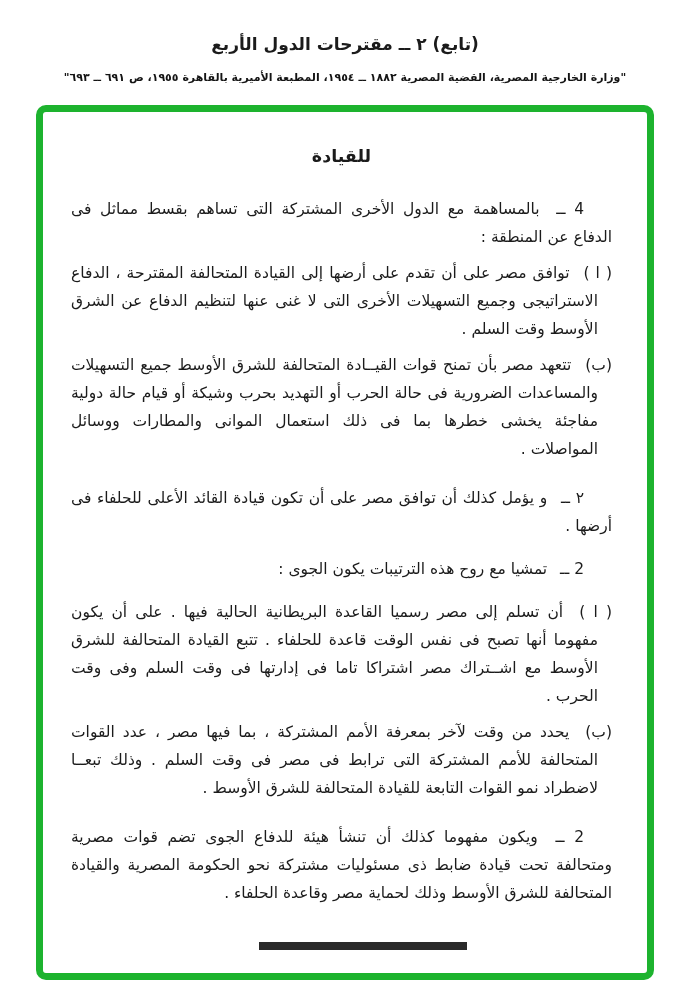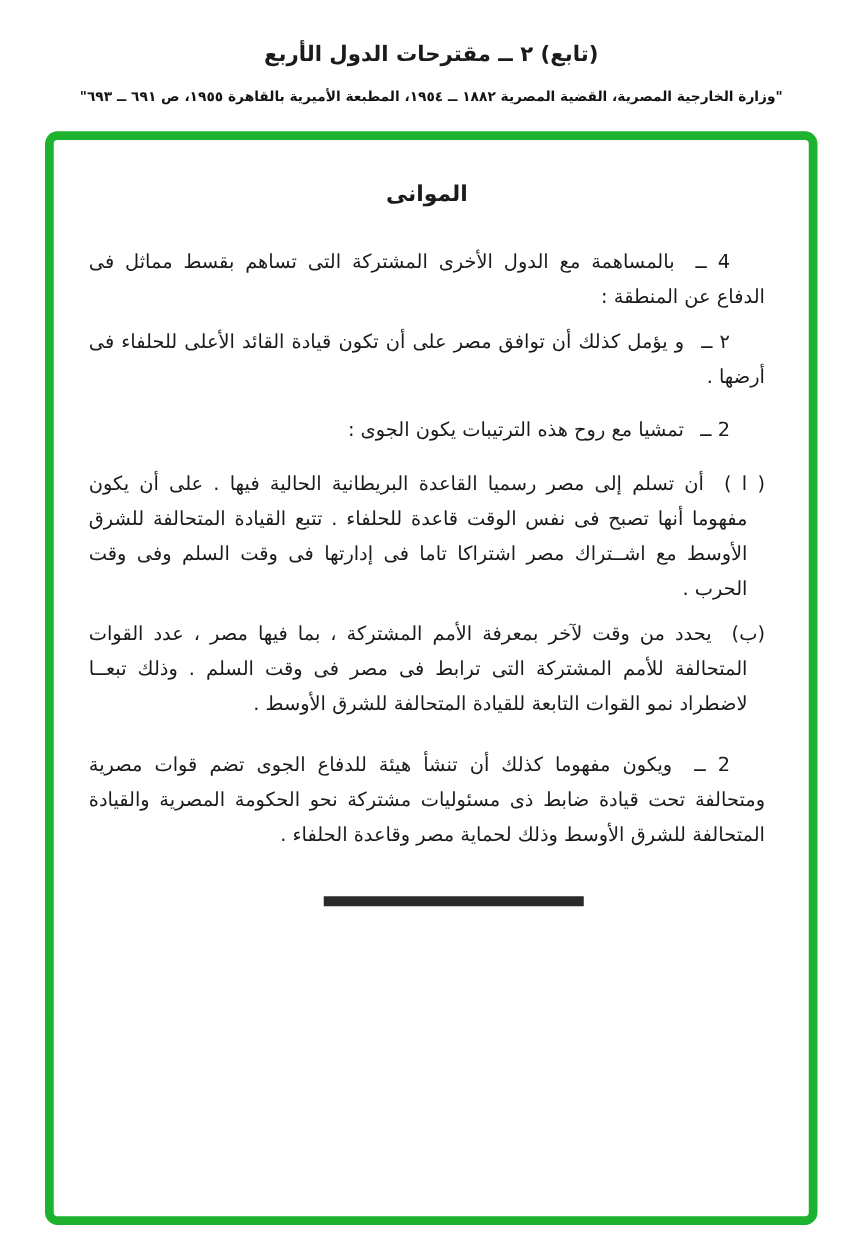--- a/index.html
+++ b/index.html
@@ -77,25 +77,27 @@
 <div class="page">
 
   <header class="page-header">
     <div class="header-title">(تابع) ٢ ــ مقترحات الدول الأربع</div>
     <div class="header-citation">"وزارة الخارجية المصرية، القضية المصرية ١٨٨٢ ــ ١٩٥٤، المطبعة الأميرية بالقاهرة ١٩٥٥، ص ٦٩١ ــ ٦٩٣"</div>
   </header>
 
   <div class="green-box">
     <div class="doc-content">
 
-      <h1 class="doc-title">الموانى</h1>
+      <h1 class="doc-title">للقيادة</h1>
 
       <p class="para numbered"><span class="marker">4 ــ</span> <span>بالمساهمة مع الدول الأخرى المشتركة التى تساهم بقسط مماثل فى الدفاع عن المنطقة :</span></p>
 
+      <p class="para lettered"><span class="marker">( ا )</span> <span>توافق مصر على أن تقدم على أرضها إلى القيادة المتحالفة المقترحة ، الدفاع الاستراتيجى وجميع التسهيلات الأخرى التى لا غنى عنها لتنظيم الدفاع عن الشرق الأوسط وقت السلم .</span></p>
 
+      <p class="para lettered gap-md"><span class="marker">(ب)</span> <span>تتعهد مصر بأن تمنح قوات القيــادة المتحالفة للشرق الأوسط جميع التسهيلات والمساعدات الضرورية فى حالة الحرب أو التهديد بحرب وشيكة أو قيام حالة دولية مفاجئة يخشى خطرها بما فى ذلك استعمال الموانى والمطارات ووسائل المواصلات .</span></p>
 
       <p class="para numbered gap-sm"><span class="marker">٢ ــ</span> <span>و يؤمل كذلك أن توافق مصر على أن تكون قيادة القائد الأعلى للحلفاء فى أرضها .</span></p>
 
       <p class="para numbered gap-sm"><span class="marker">2 ــ</span> <span>تمشيا مع روح هذه الترتيبات يكون الجوى :</span></p>
 
       <p class="para lettered"><span class="marker">( ا )</span> <span>أن تسلم إلى مصر رسميا القاعدة البريطانية الحالية فيها . على أن يكون مفهوما أنها تصبح فى نفس الوقت قاعدة للحلفاء . تتبع القيادة المتحالفة للشرق الأوسط مع اشــتراك مصر اشتراكا تاما فى إدارتها فى وقت السلم وفى وقت الحرب .</span></p>
 
       <p class="para lettered gap-md"><span class="marker">(ب)</span> <span>يحدد من وقت لآخر بمعرفة الأمم المشتركة ، بما فيها مصر ، عدد القوات المتحالفة للأمم المشتركة التى ترابط فى مصر فى وقت السلم . وذلك تبعــا لاضطراد نمو القوات التابعة للقيادة المتحالفة للشرق الأوسط .</span></p>
 
       <p class="para numbered"><span class="marker">2 ــ</span> <span>ويكون مفهوما كذلك أن تنشأ هيئة للدفاع الجوى تضم قوات مصرية ومتحالفة تحت قيادة ضابط ذى مسئوليات مشتركة نحو الحكومة المصرية والقيادة المتحالفة للشرق الأوسط وذلك لحماية مصر وقاعدة الحلفاء .</span></p>

